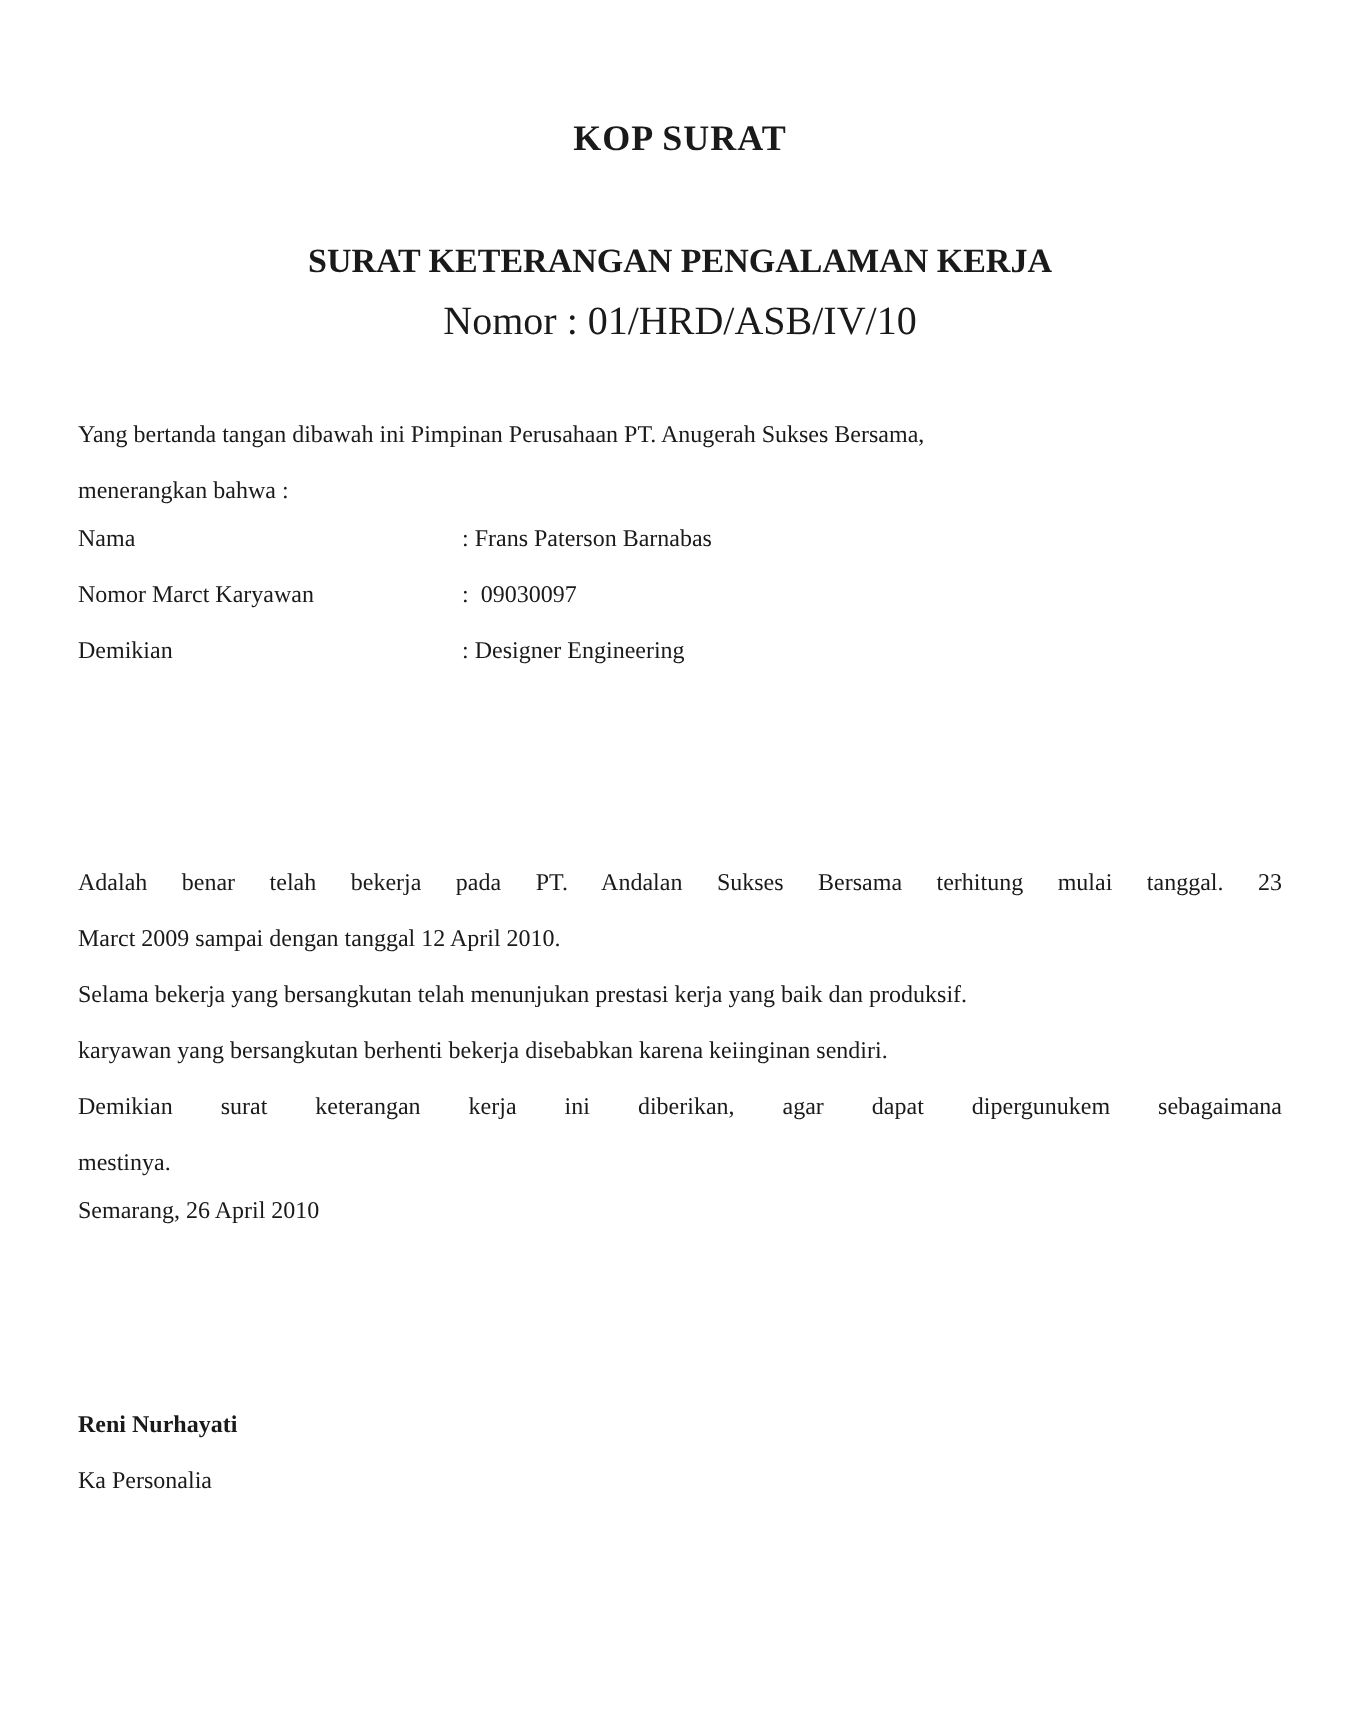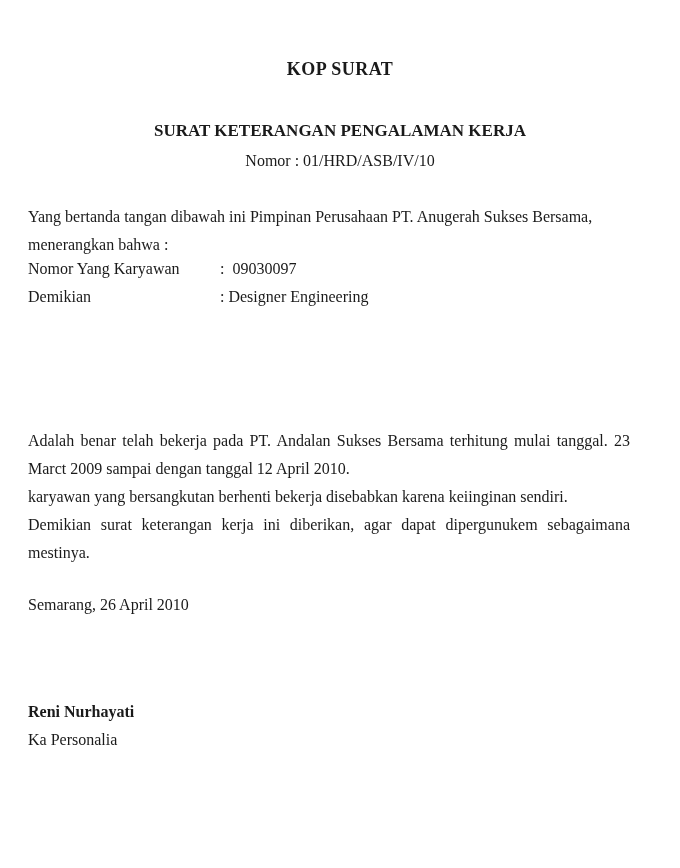--- a/index.html
+++ b/index.html
@@ -22,28 +22,28 @@
     letter-spacing: 0.5px;
   }
   .heading {
     top: 117px;
     font-size: 17px;
     font-weight: bold;
     line-height: 28px;
   }
   .number {
     top: 147px;
-    font-size: 16px;
+    font-size: 20px;
     line-height: 28px;
   }
   .block {
     position: absolute;
-    left: 28px;
+    left: 39px;
     width: 602px;
-    font-size: 16px;
+    font-size: 12px;
     line-height: 28px;
   }
   .intro { top: 203px; }
   .details { top: 255px; }
   .detail-row { display: flex; height: 28px; }
   .detail-row .lbl { width: 192px; flex: none; }
   .detail-row .val { white-space: pre-wrap; }
   .body-block { top: 399px; margin-top: 28px; }
   .line { height: 28px; white-space: nowrap; }
   .line.just {
@@ -73,32 +73,37 @@
 
   <div class="abs center number">Nomor : 01/HRD/ASB/IV/10</div>
 
   <div class="block intro">
     <div class="line">Yang bertanda tangan dibawah ini Pimpinan Perusahaan PT. Anugerah Sukses Bersama,</div>
     <div class="line">menerangkan bahwa :</div>
   </div>
 
   <div class="block details">
     <div class="detail-row">
-      <span class="lbl">Nomor Yang Karyawan</span>
+      <span class="lbl">Nama</span>
+      <span class="val">: Frans Paterson Barnabas</span>
+    </div>
+    <div class="detail-row">
+      <span class="lbl">Nomor Marct Karyawan</span>
       <span class="val">:  09030097</span>
     </div>
     <div class="detail-row">
       <span class="lbl">Demikian</span>
       <span class="val">: Designer Engineering</span>
     </div>
   </div>
 
   <div class="block body-block">
     <div class="line just">Adalah benar telah bekerja pada PT. Andalan Sukses Bersama terhitung mulai tanggal. 23</div>
     <div class="line">Marct 2009 sampai dengan tanggal 12 April 2010.</div>
+    <div class="line">Selama bekerja yang bersangkutan telah menunjukan prestasi kerja yang baik dan produksif.</div>
     <div class="line">karyawan yang bersangkutan berhenti bekerja disebabkan karena keiinginan sendiri.</div>
     <div class="line just">Demikian surat keterangan kerja ini diberikan, agar dapat dipergunukem sebagaimana</div>
     <div class="line">mestinya.</div>
   </div>
 
   <div class="block place-date">Semarang, 26 April 2010</div>
 
   <div class="block sig-name">Reni Nurhayati</div>
 
   <div class="block sig-pos">Ka Personalia</div>

